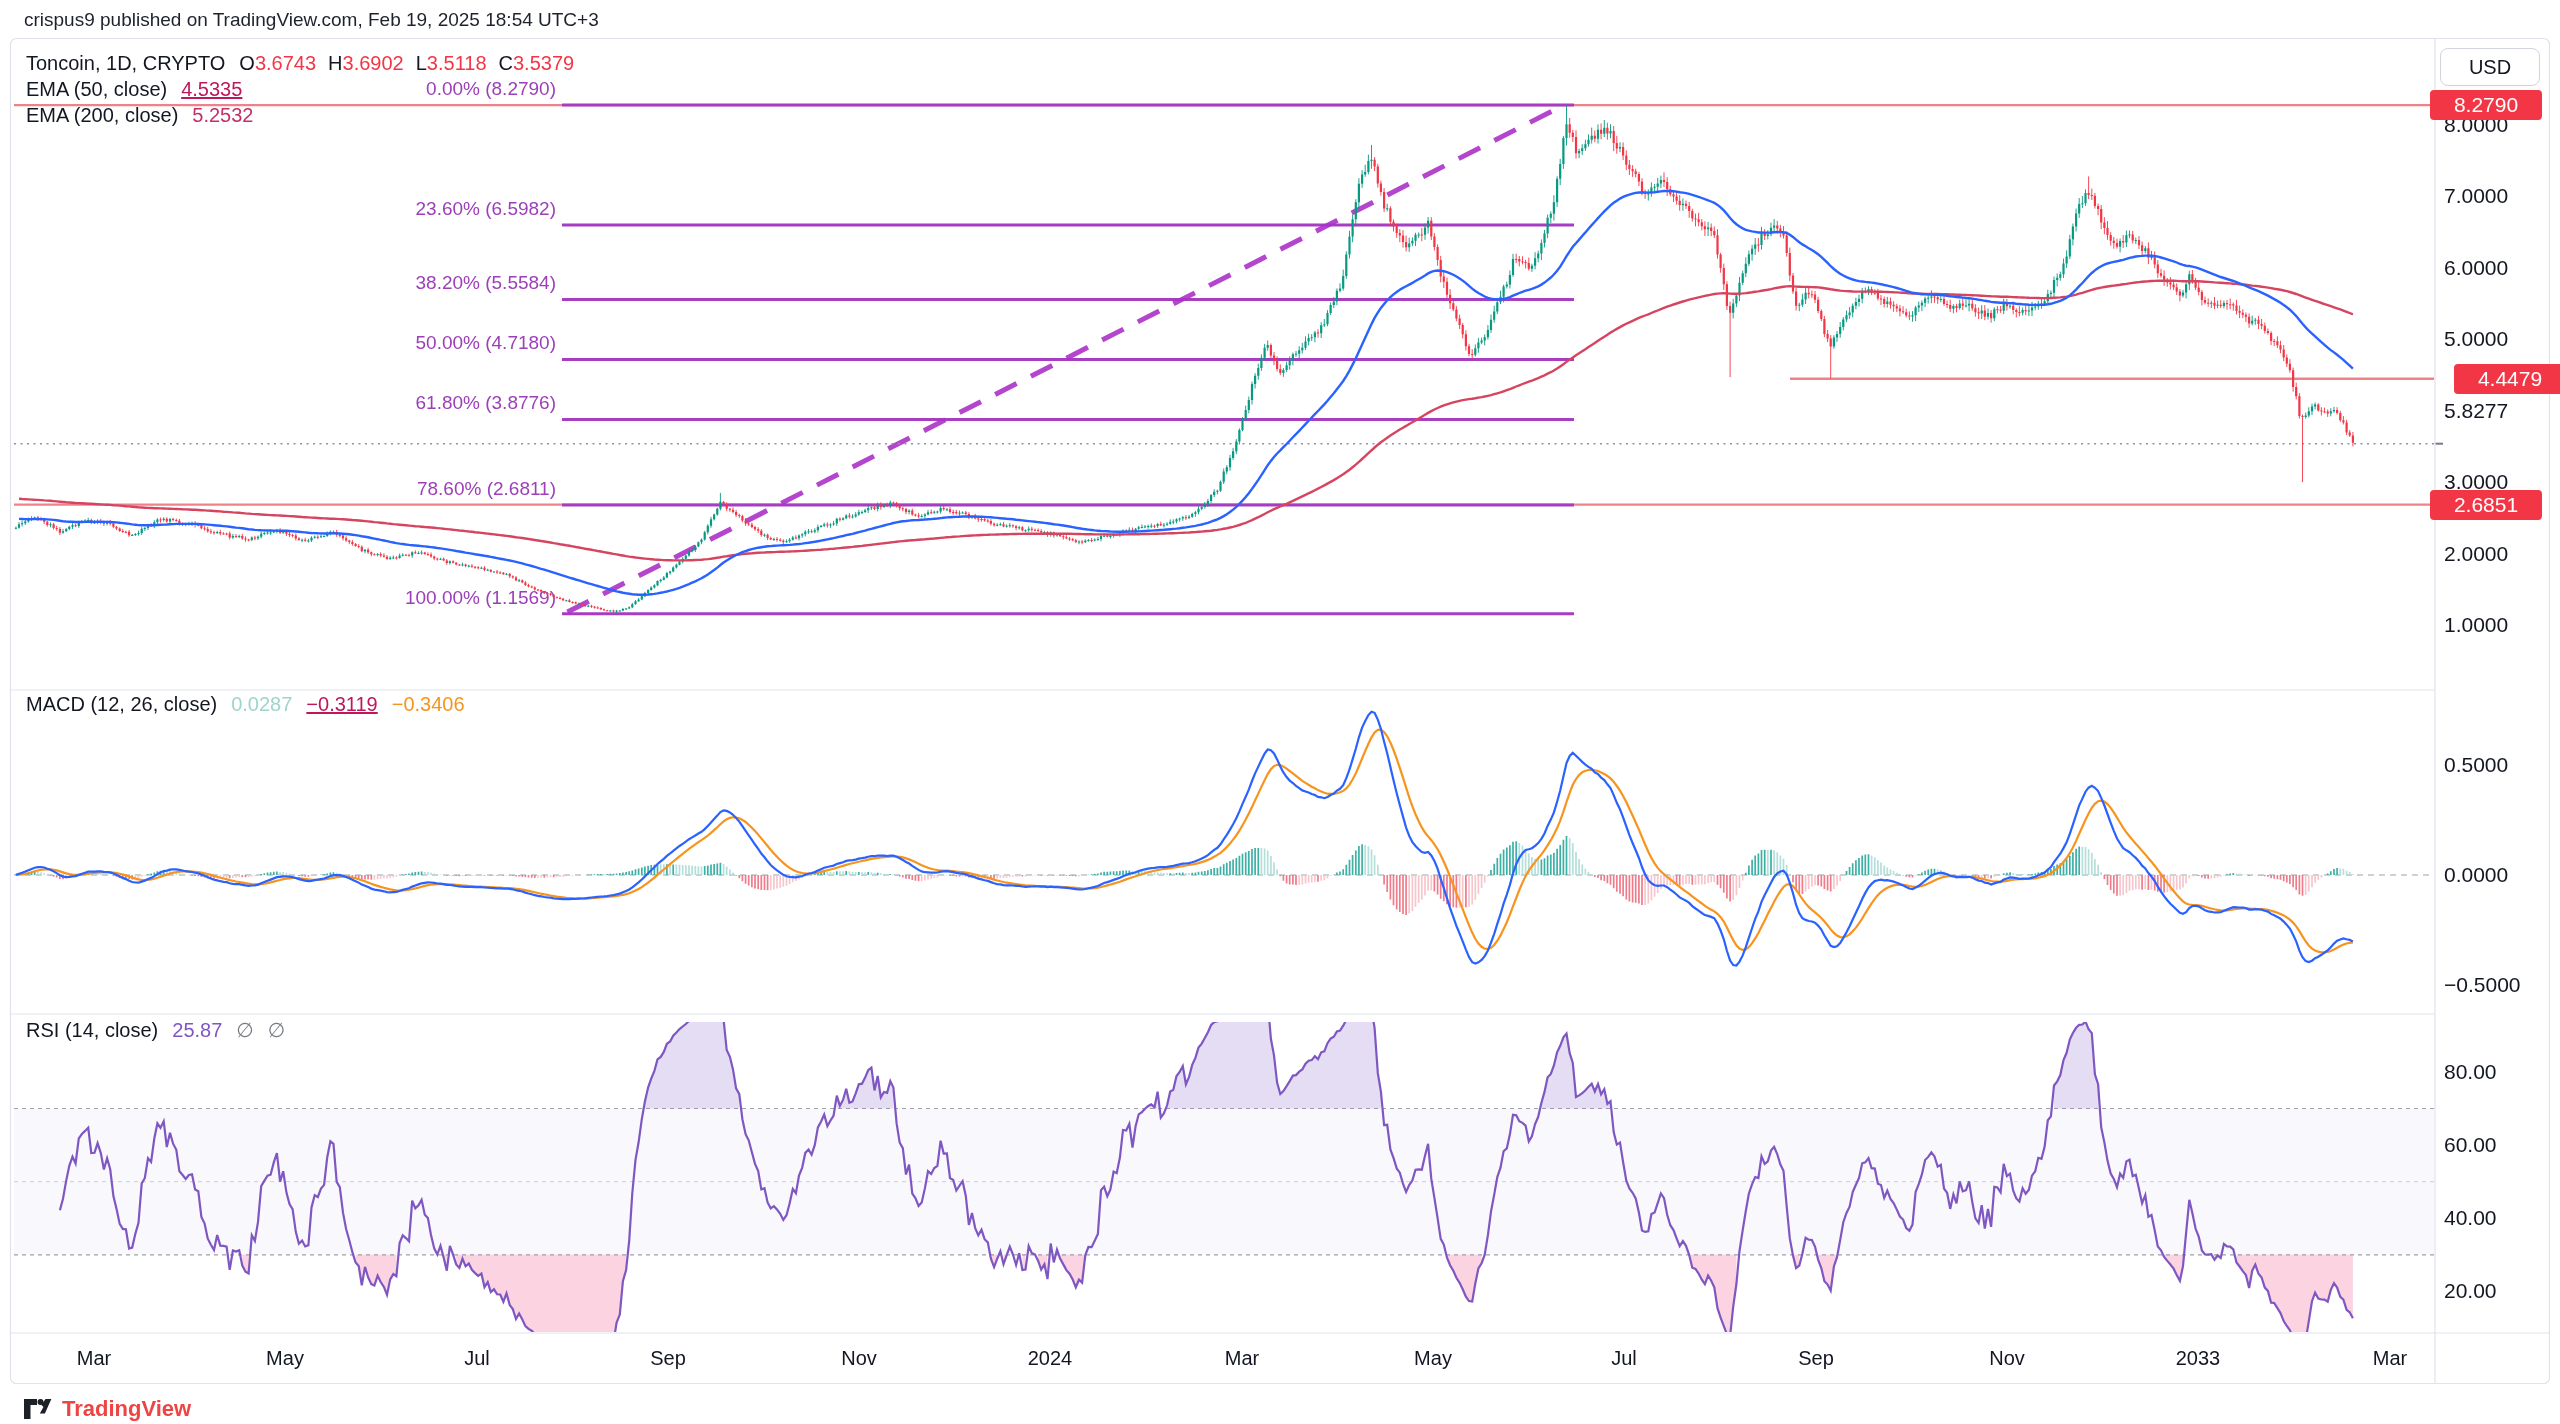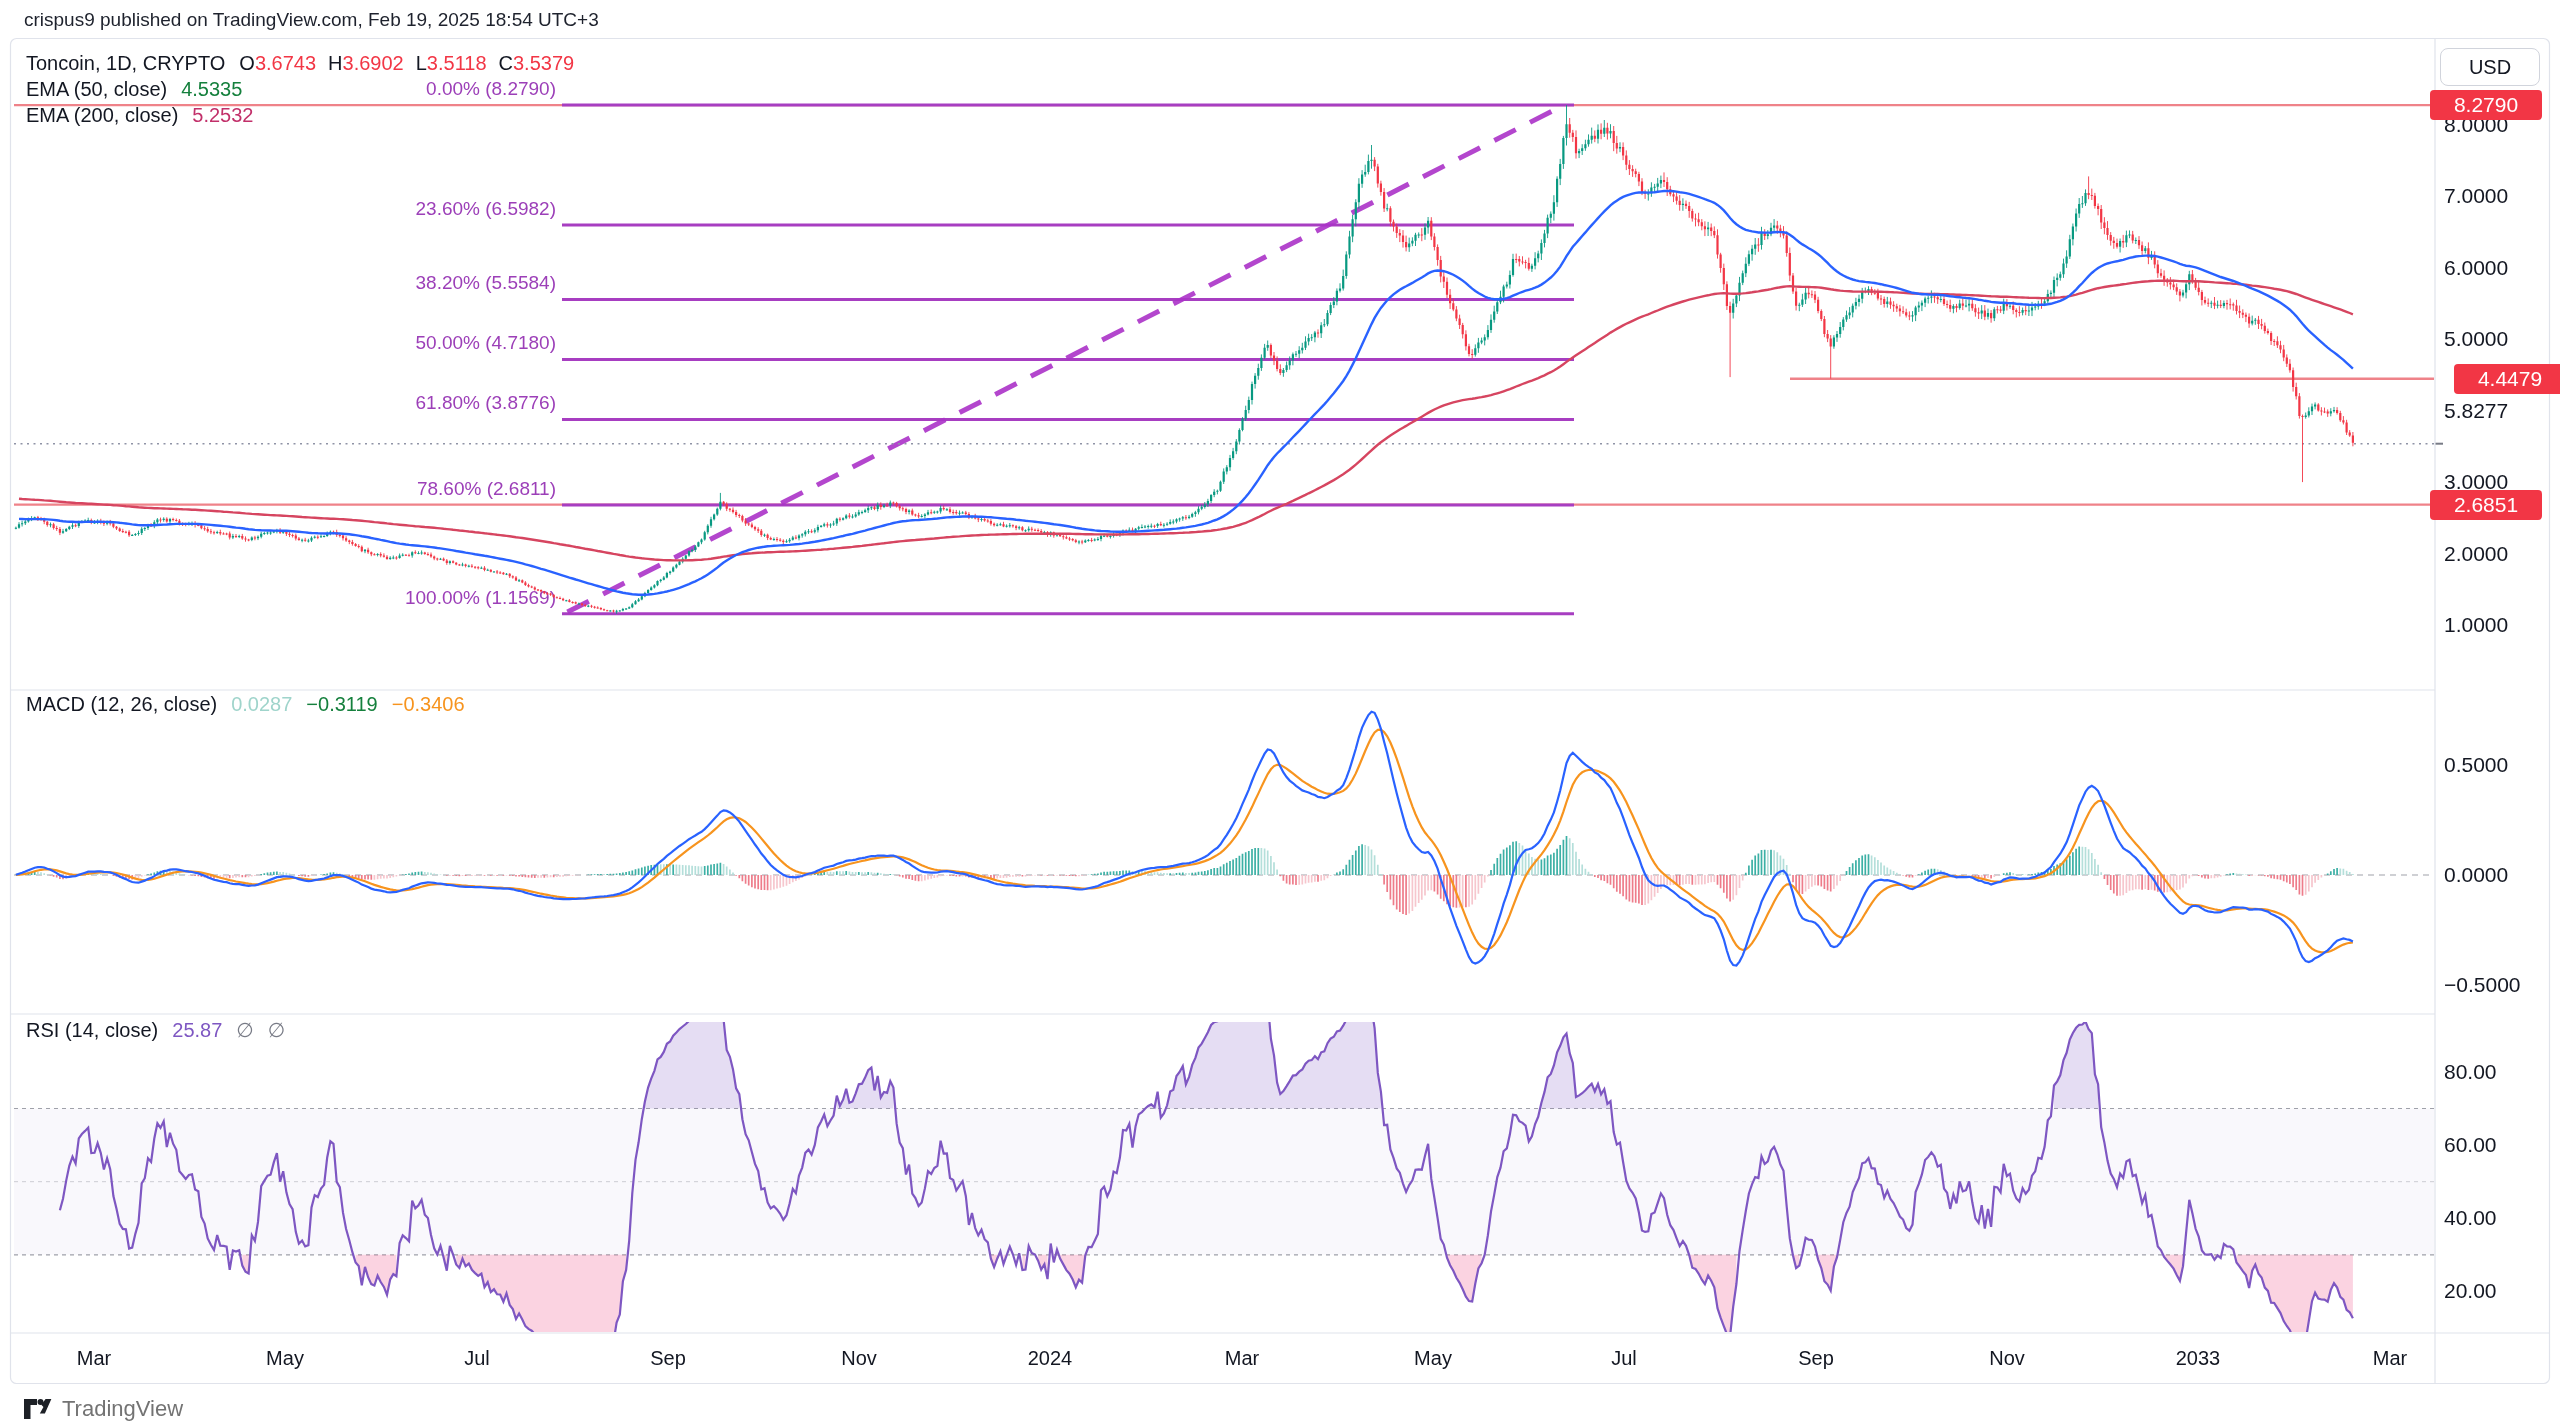--- a/index.html
+++ b/index.html
@@ -4,37 +4,37 @@
 <style>
   html,body{margin:0;padding:0;background:#fff;}
   .stage{position:relative;width:2560px;height:1424px;background:#fff;overflow:hidden;
          font-family:"Liberation Sans",sans-serif;color:#131722;}
   .abs{position:absolute;}
   .hdr{left:24px;top:9px;font-size:19px;color:#1e222d;}
   .card-svg{left:0;top:0;}
   .legend{display:flex;align-items:center;gap:14px;font-size:20px;white-space:nowrap;}
   .legend .t{color:#131722;}
   .red{color:#f23645;}
-  .blue{color:#15803d;}
+  .blue{color:#be185d;text-decoration:underline;}
   .rose{color:#c2306a;}
   .teal-lt{color:#9fd4cb;}
   .orange{color:#f7941e;}
   .purple{color:#7e57c2;}
   .gray{color:#787b86;}
   .ohlc{display:flex;gap:12px;}
   .ohlc .pair{display:flex;}
   .tick{position:absolute;left:2444px;font-size:21px;color:#131722;height:26px;line-height:26px;}
   .badge{position:absolute;left:2430px;width:112px;height:30px;background:#f23645;color:#fff;
          border-radius:4px;font-size:21px;line-height:30px;text-align:center;}
   .usd-chip{left:2440px;top:48px;width:98px;height:36px;border:1px solid #d1d4dc;border-radius:8px;
             font-size:20px;color:#131722;text-align:center;line-height:36px;background:#fff;}
   .month{position:absolute;top:1345px;width:90px;text-align:center;font-size:20px;color:#131722;height:26px;line-height:26px;}
   .month.bold{font-weight:400;}
   .footer{left:24px;top:1396px;display:flex;align-items:center;gap:8px;}
-  .footer .brand{font-size:22px;font-weight:400;color:#737373;}
+  .footer .brand{font-size:22px;font-weight:700;color:#ef4444;}
   .ovl{z-index:2;}
 </style>
 </head>
 <body>
 
 <div class="stage">
 
   <div class="abs hdr ovl">crispus9 published on TradingView.com, Feb 19, 2025 18:54 UTC+3</div>
 
   <svg id="chart-svg" class="abs card-svg" width="2560" height="1424" viewBox="0 0 2560 1424" xmlns="http://www.w3.org/2000/svg">

